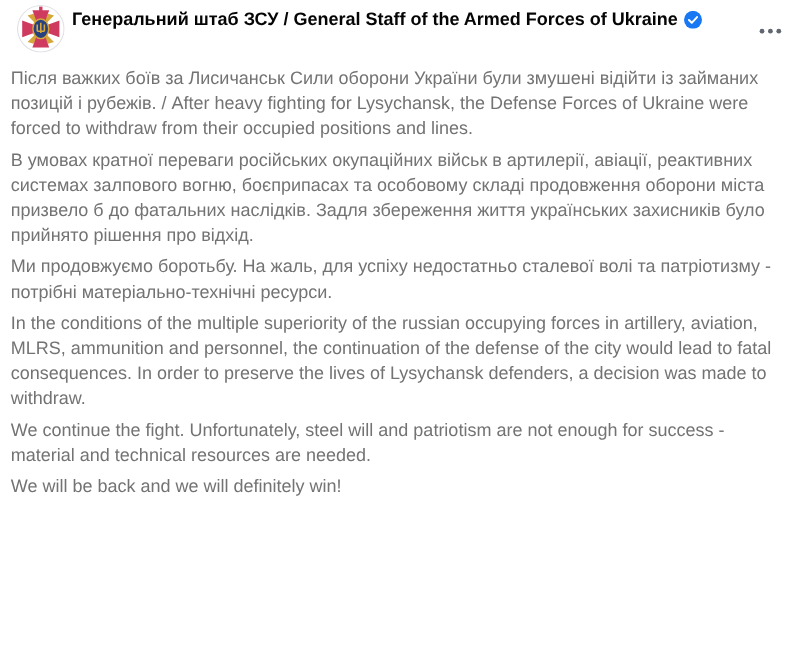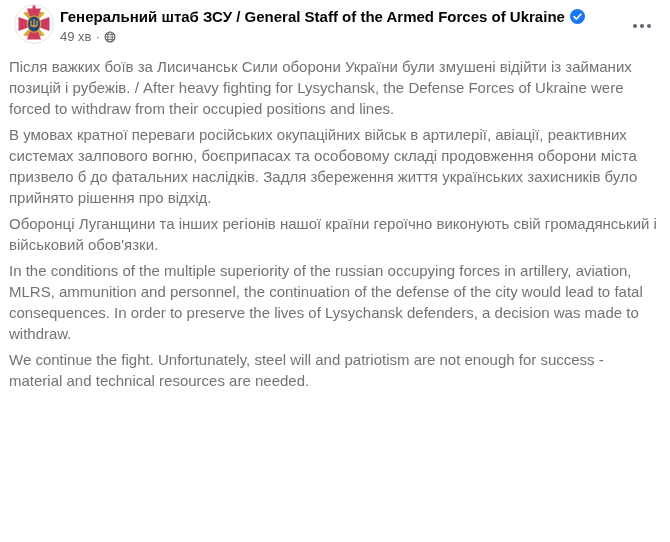--- a/index.html
+++ b/index.html
@@ -123,40 +123,32 @@
     </div>
 
     <div class="header-info">
       <div class="name-row">
         <span class="page-name">Генеральний штаб ЗСУ / General Staff of the Armed Forces of Ukraine</span>
         <svg class="verified" viewBox="0 0 16 16">
           <circle cx="8" cy="8" r="8" fill="#1877f2"></circle>
           <path d="M4.4 8.2 L6.9 10.7 L11.6 5.6" fill="none" stroke="#ffffff" stroke-width="1.8" stroke-linecap="round" stroke-linejoin="round"></path>
         </svg>
       </div>
-      <div class="meta-row">
-        <span class="timestamp">49 хв</span>
-        <span>·</span>
-        <svg class="globe" viewBox="0 0 16 16">
-          <circle cx="8" cy="8" r="6.6" fill="none" stroke="#65676b" stroke-width="1.5"></circle>
-          <ellipse cx="8" cy="8" rx="3" ry="6.6" fill="none" stroke="#65676b" stroke-width="1.2"></ellipse>
-          <path d="M1.6 8 h12.8 M2.6 4.6 h10.8 M2.6 11.4 h10.8" stroke="#65676b" stroke-width="1.2" fill="none"></path>
-        </svg>
-      </div>
     </div>
 
     <button class="more-btn">
       <span class="dot"></span>
       <span class="dot"></span>
       <span class="dot"></span>
     </button>
 
   </div>
 
   <div class="post-body">
     <p>Після важких боїв за Лисичанськ Сили оборони України були змушені відійти із займаних позицій і рубежів. / After heavy fighting for Lysychansk, the Defense Forces of Ukraine were forced to withdraw from their occupied positions and lines.</p>
     <p>В умовах кратної переваги російських окупаційних військ в артилерії, авіації, реактивних системах залпового вогню, боєприпасах та особовому складі продовження оборони міста призвело б до фатальних наслідків. Задля збереження життя українських захисників було прийнято рішення про відхід.</p>
-    <p>Оборонці Луганщини та інших регіонів нашої країни героїчно виконують свій громадянський і військовий обов'язки.</p>
+    <p>Ми продовжуємо боротьбу. На жаль, для успіху недостатньо сталевої волі та патріотизму - потрібні матеріально-технічні ресурси.</p>
     <p>In the conditions of the multiple superiority of the russian occupying forces in artillery, aviation, MLRS, ammunition and personnel, the continuation of the defense of the city would lead to fatal consequences. In order to preserve the lives of Lysychansk defenders, a decision was made to withdraw.</p>
     <p>We continue the fight. Unfortunately, steel will and patriotism are not enough for success - material and technical resources are needed.</p>
+    <p>We will be back and we will definitely win!</p>
   </div>
 
 </div>
 
 </body></html>

